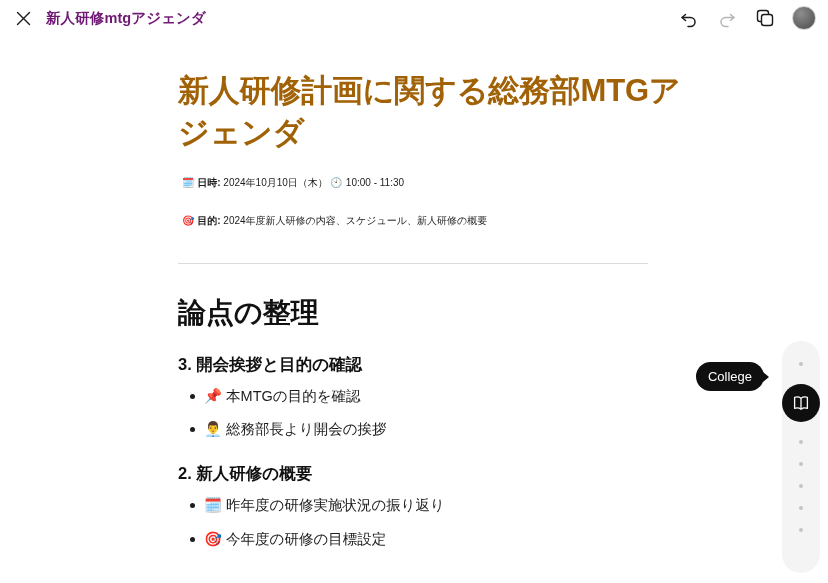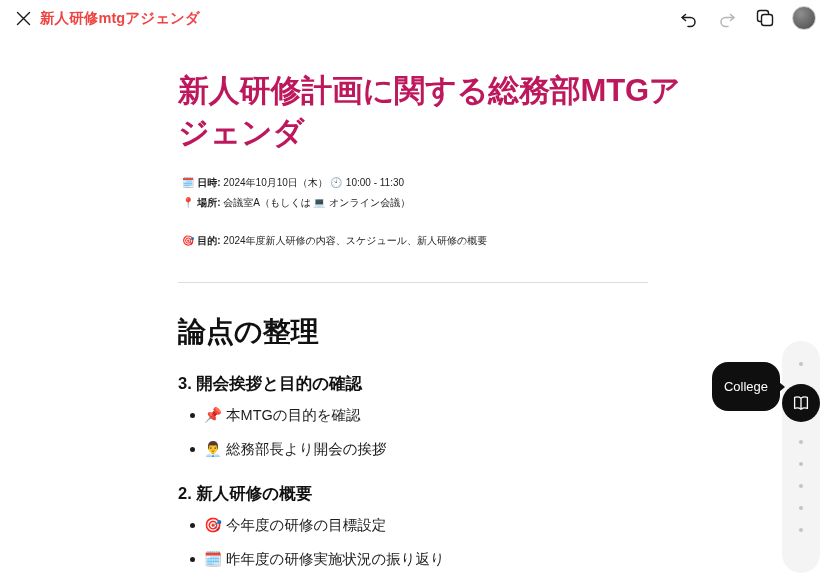--- a/index.html
+++ b/index.html
@@ -21,24 +21,24 @@
     padding: 0 12px 0 10px;
   }
   .close-icon {
     width: 26px; height: 26px;
     display: flex; align-items: center; justify-content: center;
     cursor: pointer;
     flex: 0 0 auto;
   }
   .close-icon svg { display: block; }
   .doc-title {
-    margin-left: 4px;
+    margin-left: 10px;
     font-size: 14.5px;
     font-weight: 600;
-    color: #ef4444;
+    color: #701a75;
     letter-spacing: 0.1px;
     white-space: nowrap;
     overflow: hidden;
     text-overflow: ellipsis;
   }
   .topbar-right {
     margin-left: auto;
     display: flex;
     align-items: center;
     gap: 16px;
@@ -66,21 +66,21 @@
   }
   .doc {
     padding: 34px 120px 0 178px;
   }
   h1.doc-h1 {
     font-size: 31px;
     line-height: 1.34;
     font-weight: 700;
     margin: 0 0 22px 0;
     letter-spacing: -0.2px;
-    color: #be185d;
+    color: #a16207;
   }
   .meta-line {
     font-size: 10px;
     line-height: 1.58;
     margin: 4px;
     color: #1c1c1c;
   }
   .meta-line .lbl { font-weight: 700; }
   .meta-gap { height: 14px; }
 
@@ -147,27 +147,27 @@
   .dock-main-btn {
     width: 38px; height: 38px;
     border-radius: 50%;
     background: #0f0f0f;
     display: flex; align-items: center; justify-content: center;
     cursor: pointer;
     margin: 9px 0;
   }
   .tooltip {
     position: absolute;
-    right: 48px;
+    right: 64px;
     top: 326px;
     background: #0f0f0f;
     color: #ffffff;
     font-size: 13px;
     line-height: 1;
-    padding: 18px 12px;
+    padding: 8px 12px;
     border-radius: 16px;
     white-space: nowrap;
   }
   .tooltip::after {
     content: "";
     position: absolute;
     right: -5px;
     top: 50%;
     margin-top: -5px;
     border-top: 5px solid transparent;
@@ -212,25 +212,20 @@
 <div class="page">
   <div class="doc">
 
     <h1 class="doc-h1">新人研修計画に関する総務部MTGアジェンダ</h1>
 
     <p class="meta-line">
       <span>🗓️</span>
       <span class="lbl">日時:</span>
       <span>2024年10月10日（木） 🕙 10:00 - 11:30</span>
     </p>
-    <p class="meta-line">
-      <span>📍</span>
-      <span class="lbl">場所:</span>
-      <span>会議室A（もしくは 💻 オンライン会議）</span>
-    </p>
 
     <div class="meta-gap"></div>
 
     <p class="meta-line">
       <span>🎯</span>
       <span class="lbl">目的:</span>
       <span>2024年度新人研修の内容、スケジュール、新人研修の概要</span>
     </p>
 
     <hr class="divider">
@@ -245,27 +240,27 @@
       </li>
       <li>
         <span>👨‍💼</span>
         <span>総務部長より開会の挨拶</span>
       </li>
     </ul>
 
     <h3 class="doc-h3">2. 新人研修の概要</h3>
     <ul class="doc-ul">
       <li>
+        <span>🗓️</span>
+        <span>昨年度の研修実施状況の振り返り</span>
+      </li>
+      <li>
         <span>🎯</span>
         <span>今年度の研修の目標設定</span>
       </li>
-      <li>
-        <span>🗓️</span>
-        <span>昨年度の研修実施状況の振り返り</span>
-      </li>
     </ul>
 
   </div>
 
   <div class="dock">
     <div class="dock-dot"></div>
     <div class="dock-main-btn">
       <svg width="20" height="20" viewBox="0 0 20 20" aria-hidden="true">
         <path d="M10 5.2 C8.3 3.9 5.9 3.7 3.6 4.3 V15.3 C5.9 14.7 8.3 14.9 10 16.2 C11.7 14.9 14.1 14.7 16.4 15.3 V4.3 C14.1 3.7 11.7 3.9 10 5.2 Z" stroke="#ffffff" stroke-width="1.3" fill="none" stroke-linejoin="round"></path>
         <path d="M10 5.2 V16.2" stroke="#ffffff" stroke-width="1.3" fill="none"></path>

